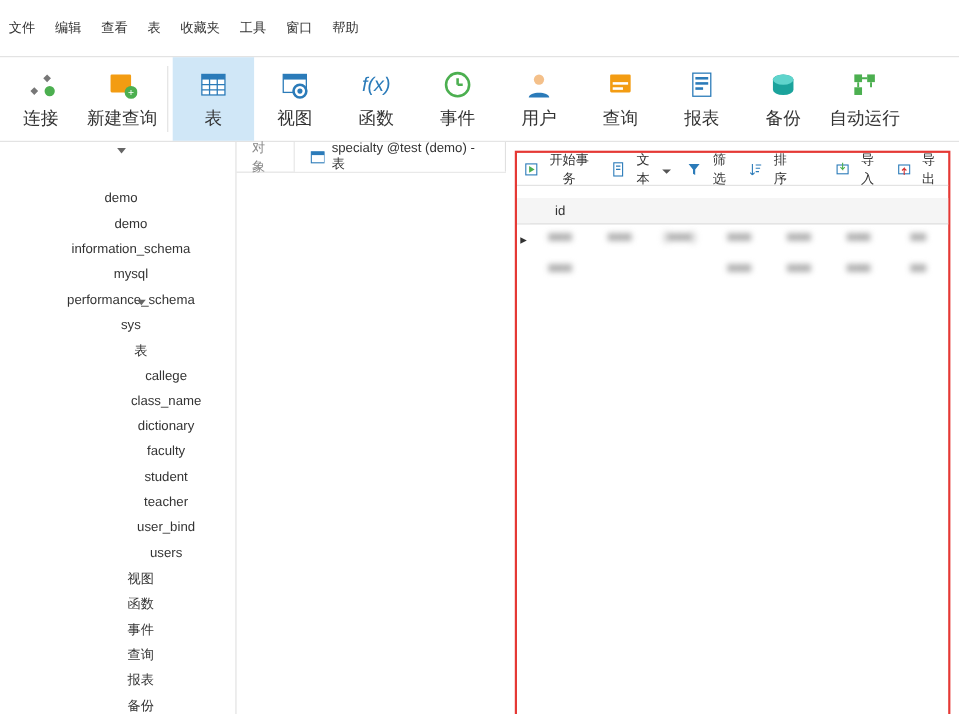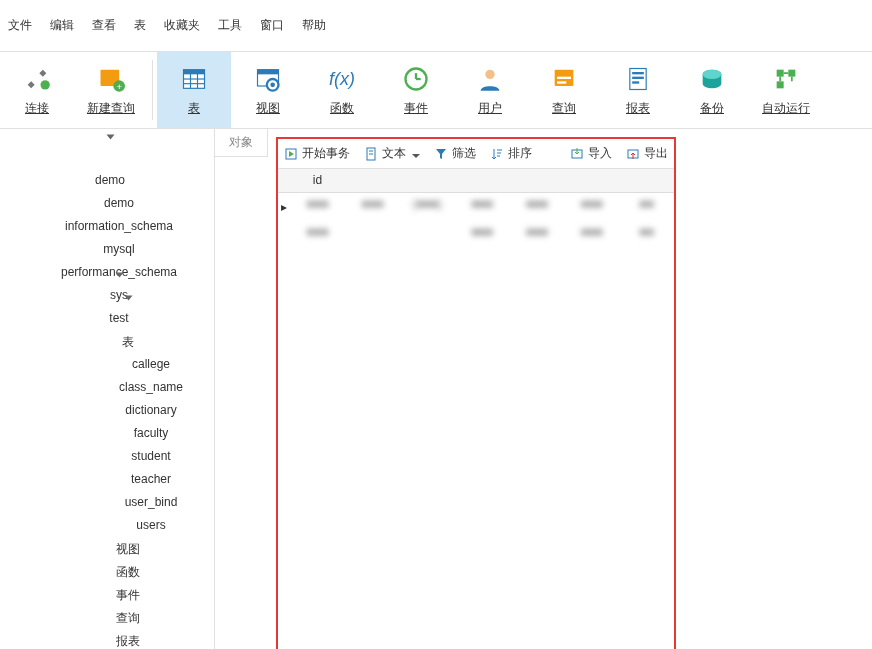--- a/index.html
+++ b/index.html
@@ -7,21 +7,21 @@
 
 
 .menubar { display: flex; gap: 18px; padding: 17px 8px; border-bottom: 1px solid #e0e0e0; }
 .menubar span { cursor: pointer; }
 
 
 .toolbar { display: flex; border-bottom: 1px solid #e0e0e0; }
 .tool-btn { display: flex; flex-direction: column; align-items: center; justify-content: center; width: 74px; height: 76px; gap: 6px; cursor: pointer; }
 .tool-btn.active { background: #d0e7f7; }
 .tool-btn .icon-wrap { height: 30px; display:flex; align-items:center; justify-content:center; }
-.tool-btn .lbl { font-size: 12px; text-decoration: underline; }
+.tool-btn .lbl { font-size: 16px; }
 
 
 .main { display: flex; height: calc(649px - 22px - 78px); }
 .sidebar { width: 215px; border-right: 1px solid #e0e0e0; overflow: auto; padding-top: 4px; }
 .content { flex: 1; display:flex; }
 
 
 .tree { user-select: none; }
 .node { display: flex; align-items: center; height: 23px; padding-left: 6px; gap: 16px; cursor:pointer;flex-direction:column; }
 .node .tw { width: 12px; display:inline-flex; align-items:center; justify-content:center; }
@@ -40,21 +40,21 @@
 .tab.active { background:#fff; }
 .tab.inactive { color:#888; }
 
 
 .data-area { margin:8px; border:2px solid #e53935;text-align:center; }
 .data-tb { display:flex; align-items:center; height:30px; gap:14px; padding:0 6px; border-bottom:1px solid #e0e0e0; }
 .data-tb .it { display:flex; align-items:center; gap:4px; cursor:pointer; }
 .data-tb .it .drop::after { content:''; display:inline-block; margin-left:2px; border-top:4px solid #555; border-left:4px solid transparent; border-right:4px solid transparent; }
 
 
-.tbl { width:100%; }
+.tbl { width:100%;margin-top:11px; }
 .tbl .hdr { display:flex; background:#f5f5f5; height:24px; border-bottom:1px solid #ddd; }
 .tbl .hdr .cell { padding:4px 8px; flex:1; color:#333; }
 .tbl .row { display:flex; height:28px; }
 .tbl .row .cell { flex:1; padding:4px 8px; filter: blur(3px); color:#888; }
 .tbl .row.sel .cell:first-child { background:#1e88e5; color:#fff; }
 .rowptr { width:12px; display:flex; align-items:center; justify-content:center; color:#333; }
 .hdr .rowptr { background:#f5f5f5; }
 
 
 .svg-blue { fill:#2b7bb9; }
@@ -236,28 +236,20 @@
           <span>performance_schema</span>
         </div>
       <div class="node notw indent-2">
           <span class="tw"></span>
           <svg width="14" height="14">
             <ellipse cx="7" cy="4" rx="5" ry="2" class="svg-grey"></ellipse>
             <path d="M2 4v6a5 2 0 0 0 10 0V4" class="svg-grey"></path>
           </svg>
           <span>sys</span>
         </div>
-      <div class="node expanded indent-2">
-          <span class="tw"></span>
-          <svg width="14" height="14">
-            <ellipse cx="7" cy="4" rx="5" ry="2" class="svg-green"></ellipse>
-            <path d="M2 4v6a5 2 0 0 0 10 0V4" class="svg-green"></path>
-          </svg>
-          <span>test</span>
-        </div>
       <div class="node expanded indent-3">
           <span class="tw"></span>
           <svg width="14" height="14">
             <rect x="1" y="2" width="12" height="10" fill="#fff" stroke="#2b7bb9"></rect>
             <rect x="1" y="2" width="12" height="3" class="svg-blue"></rect>
           </svg>
           <span>表</span>
         </div>
 
       <div class="node notw indent-4">
@@ -372,20 +364,27 @@
           <span>备份</span>
         </div>
     </div>
   </div>
 
   <div class="content">
     <div class="tabbar">
       <div class="tab inactive">
         <span>对象</span>
       </div>
+      <div class="tab active">
+        <svg width="14" height="14">
+            <rect x="1" y="2" width="12" height="10" fill="#fff" stroke="#2b7bb9"></rect>
+            <rect x="1" y="2" width="12" height="3" class="svg-blue"></rect>
+          </svg>
+        <span>specialty @test (demo) - 表</span>
+      </div>
     </div>
 
     <div class="data-area">
       <div class="data-tb">
         <div class="it">
             <svg width="14" height="14">
               <rect x="2" y="2" width="10" height="10" fill="#fff" stroke="#2b7bb9"></rect>
               <path d="M5 4l5 3-5 3z" class="svg-green"></path>
             </svg>
             <span>开始事务</span>

